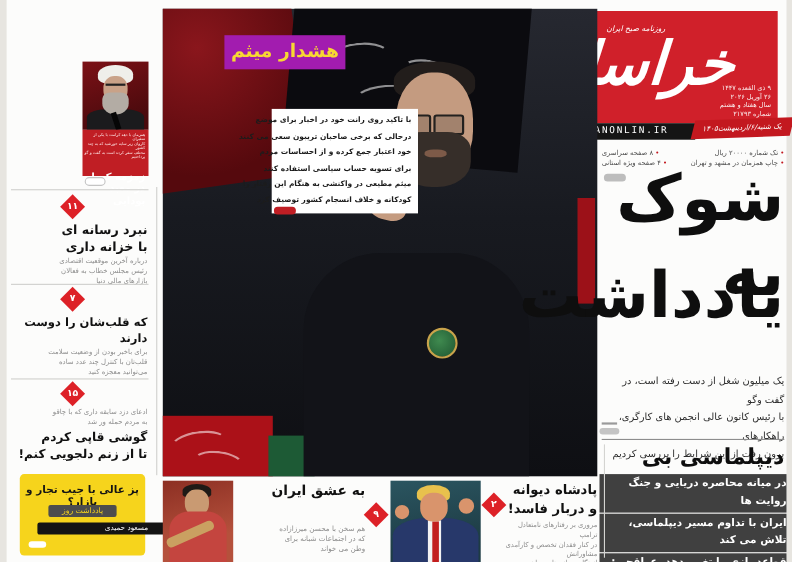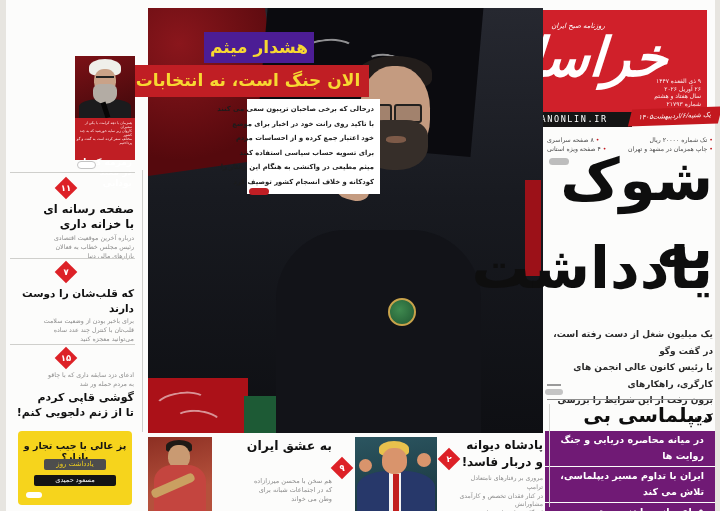--- a/index.html
+++ b/index.html
@@ -26,30 +26,30 @@
   
   .bullets{left:547px;top:135px;width:166px;font-size:6.2px;color:#4a4a4a;line-height:9px;}
   .bullets .row{display:flex;justify-content:space-between;flex-direction:row-reverse;}
   .dot{color:#c3181f;margin-left:2px;}
   .pill{border-radius:4px;}
   .pill-gray1{left:549px;top:158px;width:20px;height:7px;background:#bdbdbd;}
 
   
   .shock1{left:547px;top:146px;width:166px;font-size:58px;font-weight:900;color:#0e0e0e;letter-spacing:-2px;}
   .shock2{left:547px;top:234px;width:166px;font-size:58px;font-weight:900;color:#0e0e0e;letter-spacing:-2px;}
-  .job-sub{left:547px;top:326px;width:166px;font-size:9px;font-weight:700;color:#2b2b2b;line-height:16.5px;}
+  .job-sub{left:547px;top:339px;width:166px;font-size:9px;font-weight:400;color:#2b2b2b;line-height:16.5px;}
   .tick{left:547px;top:384px;width:14px;height:2px;background:#9a9a9a;}
   .pill-gray2{left:545px;top:389px;width:18px;height:6px;background:#c4c4c4;}
   .hline-right{left:547px;top:399px;width:166px;height:1px;background:#8d8d8d;}
 
   
   .dip-title{left:547px;top:403px;width:166px;font-size:20px;font-weight:900;color:#0e0e0e;}
   .dip-lines{left:545px;top:431px;width:170px;line-height:16px;}
-  .dip-lines span{display:inline-block;background:#701a75;color:#fff;font-size:9.5px;font-weight:bold;
-    padding:1px 11px 2px 4px;margin-bottom:1px;}
+  .dip-lines span{display:inline-block;background:#404040;color:#fff;font-size:9.5px;font-weight:bold;
+    padding:1px 0 2px 4px;margin-bottom:1px;}
 
   
   .photo{left:148px;top:8px;width:395px;height:425px;overflow:hidden;
     background:linear-gradient(180deg,#262830 0%,#181a20 45%,#0e0f13 100%);}
   .flag-tl{left:-25px;top:-35px;width:150px;height:195px;background:radial-gradient(circle at 40% 35%,#8a161c,#55090d 75%);transform:rotate(-8deg);}
   .flag-black{left:115px;top:-25px;width:215px;height:165px;background:#0b0b0f;transform:rotate(5deg);}
   .squig{position:absolute;border:2px solid rgba(255,255,255,.55);border-color:rgba(255,255,255,.55) transparent transparent transparent;border-radius:50%;}
   .flag-right{left:377px;top:172px;width:16px;height:96px;background:#9c1118;}
   .flag-br{left:-4px;top:370px;width:104px;height:60px;background:#ab1118;}
   .flag-green{left:96px;top:388px;width:42px;height:40px;background:#1d5a35;}
@@ -59,21 +59,21 @@
   .glass{position:absolute;width:24px;height:15px;border:2px solid #23211f;border-radius:3px;background:rgba(60,55,50,.25);}
   .beard{left:214px;top:112px;width:66px;height:50px;background:#362e29;border-radius:32% 32% 46% 46%;}
   .mouth{left:238px;top:128px;width:20px;height:7px;background:#7d5a48;border-radius:40%;}
   .mic{left:200px;top:136px;width:13px;height:36px;background:#070707;border-radius:6px;transform:rotate(26deg);}
   .michead{left:205px;top:126px;width:17px;height:17px;background:#111;border-radius:50%;border:2px solid #2c2c2c;}
   .hand{left:188px;top:166px;width:34px;height:26px;background:#c49b80;border-radius:40%;transform:rotate(14deg);}
   .emblem{left:240px;top:290px;width:24px;height:24px;border-radius:50%;
     background:radial-gradient(circle at 40% 40%,#3f8a4f,#1f5631);border:2px solid #c8a34b;}
 
   
-  .kicker-box{left:204px;top:32px;width:110px;height:31px;background:#4c1d95;}
+  .kicker-box{left:204px;top:32px;width:110px;height:31px;background:#a21caf;}
   .head-box{left:127px;top:65px;width:242px;height:32px;background:#c01e24;}
   .kicker-box div,.head-box div{width:100%;color:#f7d832;font-weight:900;font-size:17px;line-height:31px;}
   .lede{left:247px;top:99px;width:133px;height:95px;background:#ffffff;padding:3px 6px 0 2px;box-sizing:border-box;}
   .lede div{font-size:6.8px;font-weight:bold;color:#1c1c1c;line-height:14.6px;white-space:nowrap;}
   .pill-red{left:249px;top:188px;width:20px;height:7px;background:#c01e24;}
 
   
   .cleric-photo{left:75px;top:56px;width:60px;height:62px;overflow:hidden;
     background:linear-gradient(160deg,#7c1116,#4b0a0d 80%);}
   .turban{left:14px;top:3px;width:32px;height:17px;background:#efefea;border-radius:50% 50% 30% 30%;}
@@ -95,21 +95,21 @@
     width:16px;line-height:16px;text-align:center;}
   .rail-title{width:124px;font-weight:900;color:#111;}
   .rail-text{width:124px;font-size:6.3px;color:#8c8c8c;line-height:8.8px;}
 
   
   .note{left:18px;top:431px;width:114px;height:74px;background:#f6d41c;border-radius:4px;}
   .note-title{left:0;top:9px;width:100%;font-size:9.5px;font-weight:900;color:#141414;}
   .note-badge{left:26px;top:28px;width:62px;height:11px;background:#4d4d4d;color:#f6d41c;
     font-size:7px;line-height:11px;border-radius:2px;}
   .note-author{left:16px;top:44px;width:82px;height:11px;background:#141414;color:#fff;
-    font-size:6.6px;line-height:11px;border-radius:2px;}
+    font-size:6.6px;line-height:11px;border-radius:2px;padding-left:40px;}
   .pill-white2{left:8px;top:61px;width:16px;height:6px;background:#fff;}
 
   
   .singer-photo{left:148px;top:437px;width:64px;height:74px;overflow:hidden;
     background:linear-gradient(165deg,#8c2f23,#b5513c 70%);}
   .shead{left:20px;top:8px;width:22px;height:24px;background:#c99a72;border-radius:45%;}
   .shair{left:18px;top:3px;width:26px;height:12px;background:#1f1a16;border-radius:50% 50% 20% 20%;}
   .sshirt{left:6px;top:28px;width:52px;height:46px;background:#c4453f;border-radius:35% 35% 0 0;}
   .sguitar{left:2px;top:44px;width:46px;height:9px;background:#caa061;transform:rotate(-24deg);border-radius:4px;}
   .singer-title{left:216px;top:437px;width:116px;font-size:12.5px;font-weight:900;color:#111;line-height:17px;}
@@ -183,26 +183,23 @@
     <div class="abs mouth"></div>
     <div class="abs michead"></div>
     <div class="abs mic"></div>
     <div class="abs hand"></div>
     <div class="abs emblem"></div>
   </div>
 
   <div class="abs kicker-box">
     <div class="center rtl">هشدار میثم</div>
   </div>
-  <div class="abs head-box">
-    <div class="center rtl">الان جنگ است، نه انتخابات</div>
-  </div>
   <div class="abs lede rtl right">
+    <div>با تاکید روی رانت خود در اخبار برای موضع</div>
     <div>درحالی که برخی صاحبان تریبون سعی می کنند</div>
-    <div>با تاکید روی رانت خود در اخبار برای موضع</div>
     <div>خود اعتبار جمع کرده و از احساسات مردم</div>
     <div>برای تسویه حساب سیاسی استفاده کنند</div>
     <div>میثم مطیعی در واکنشی به هنگام این رفتار را</div>
     <div>کودکانه و خلاف انسجام کشور توصیف کرد</div>
   </div>
   <div class="abs pill pill-red"></div>
 
   <div class="abs cleric-photo">
     <div class="abs crobe"></div>
     <div class="abs turban"></div>
@@ -224,21 +221,21 @@
   </div>
   <div class="abs pill pill-white1"></div>
 
   <div class="abs vline-left"></div>
   <div class="abs hline" style="left:10px;top:172px;width:125px;"></div>
 
   <div class="abs badge" style="left:58px;top:180px;">
     <span>۱۱</span>
   </div>
   <div class="abs rail-title rtl right" style="left:10px;top:202px;font-size:11.5px;line-height:15px;">
-    <div>صفحه رسانه ای</div>
+    <div>نبرد رسانه ای</div>
     <div>با خزانه داری</div>
   </div>
   <div class="abs rail-text rtl right" style="left:10px;top:234px;">
     <div>درباره آخرین موقعیت اقتصادی</div>
     <div>رئیس مجلس خطاب به فعالان</div>
     <div>بازارهای مالی دنیا</div>
   </div>
   <div class="abs hline" style="left:10px;top:258px;width:125px;"></div>
 
   <div class="abs badge" style="left:58px;top:264px;">

